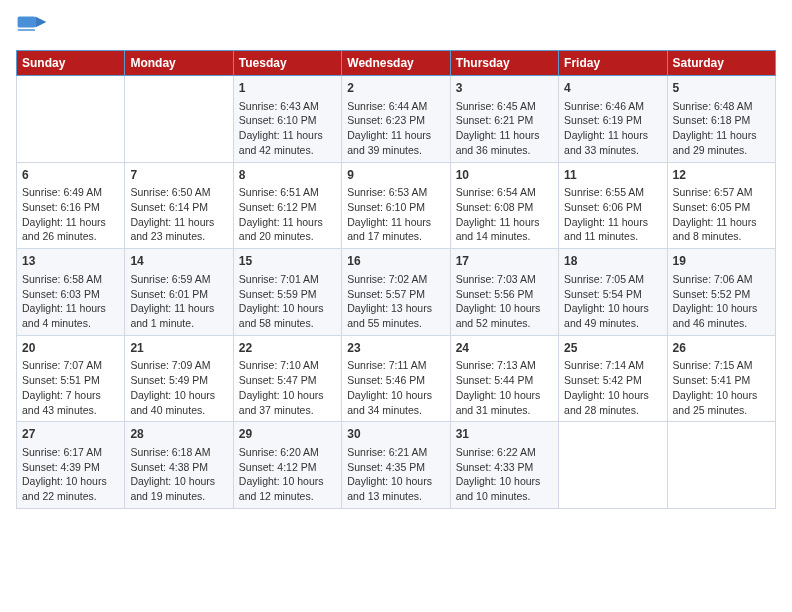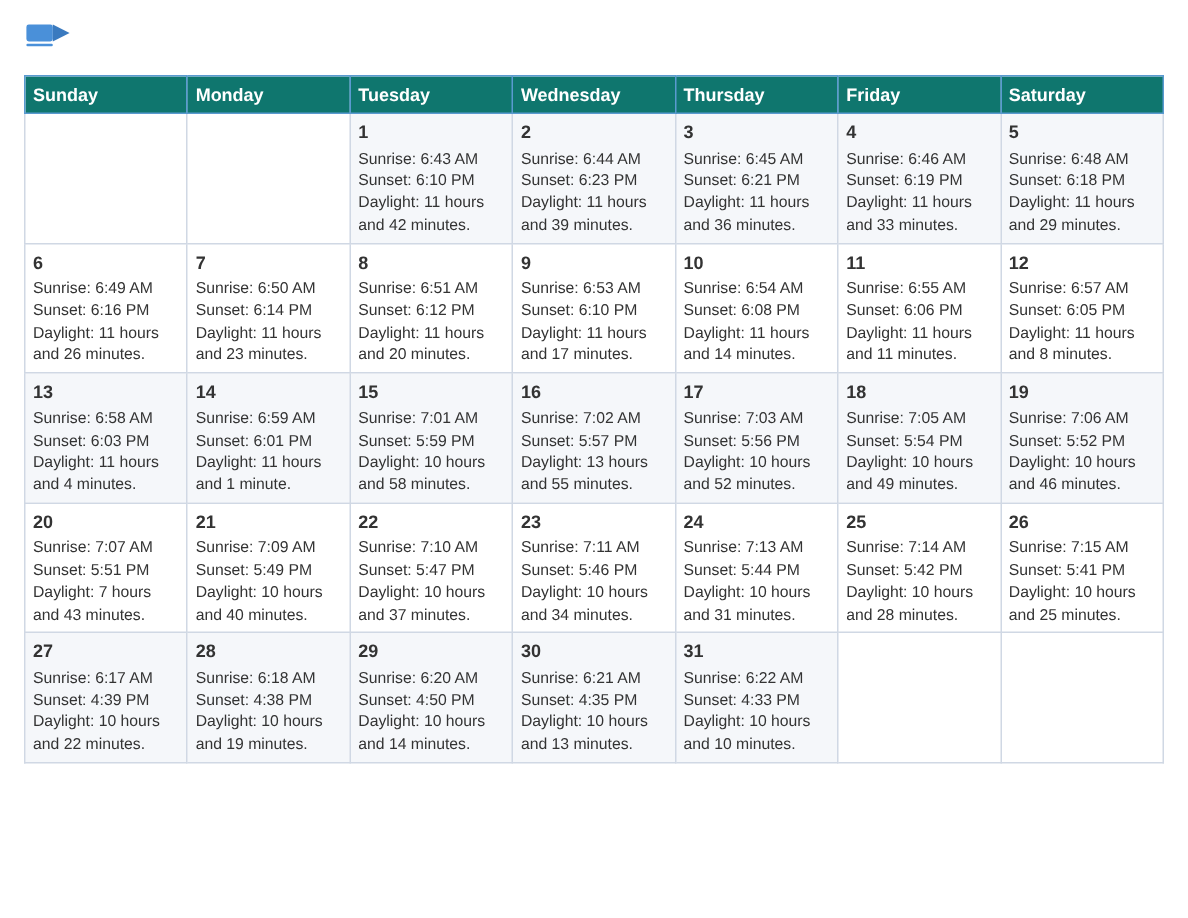--- a/index.html
+++ b/index.html
@@ -51,21 +51,21 @@
       font-size: 14px;
       color: #555;
       margin-top: 2px;
     }
     table {
       width: 100%;
       border-collapse: collapse;
       font-size: 10.5px;
     }
     thead tr th {
-      background-color: #0f766e;
+      background-color: #b91c1c;
       color: #fff;
       text-align: left;
       padding: 5px 5px;
       font-size: 12px;
       font-weight: bold;
       border: 1px solid #5a9ad0;
     }
     tbody tr td {
       vertical-align: top;
       border: 1px solid #d0d8e4;
@@ -298,22 +298,22 @@
           </td>
           <td>
             <span class="day-num">28</span>
             <div>Sunrise: 6:18 AM</div>
             <div>Sunset: 4:38 PM</div>
             <div>Daylight: 10 hours and 19 minutes.</div>
           </td>
           <td>
             <span class="day-num">29</span>
             <div>Sunrise: 6:20 AM</div>
-            <div>Sunset: 4:50 PM</div>
-            <div>Daylight: 10 hours and 14 minutes.</div>
+            <div>Sunset: 4:12 PM</div>
+            <div>Daylight: 10 hours and 12 minutes.</div>
           </td>
           <td>
             <span class="day-num">30</span>
             <div>Sunrise: 6:21 AM</div>
             <div>Sunset: 4:35 PM</div>
             <div>Daylight: 10 hours and 13 minutes.</div>
           </td>
           <td>
             <span class="day-num">31</span>
             <div>Sunrise: 6:22 AM</div>

